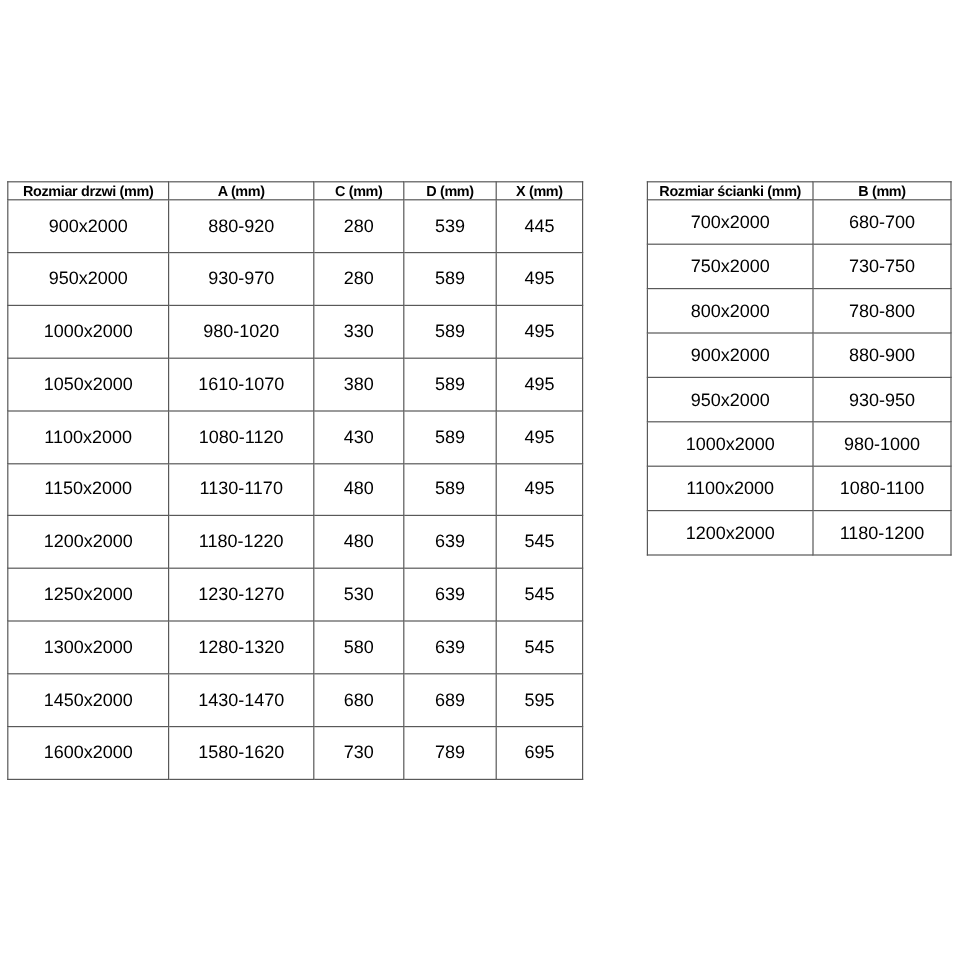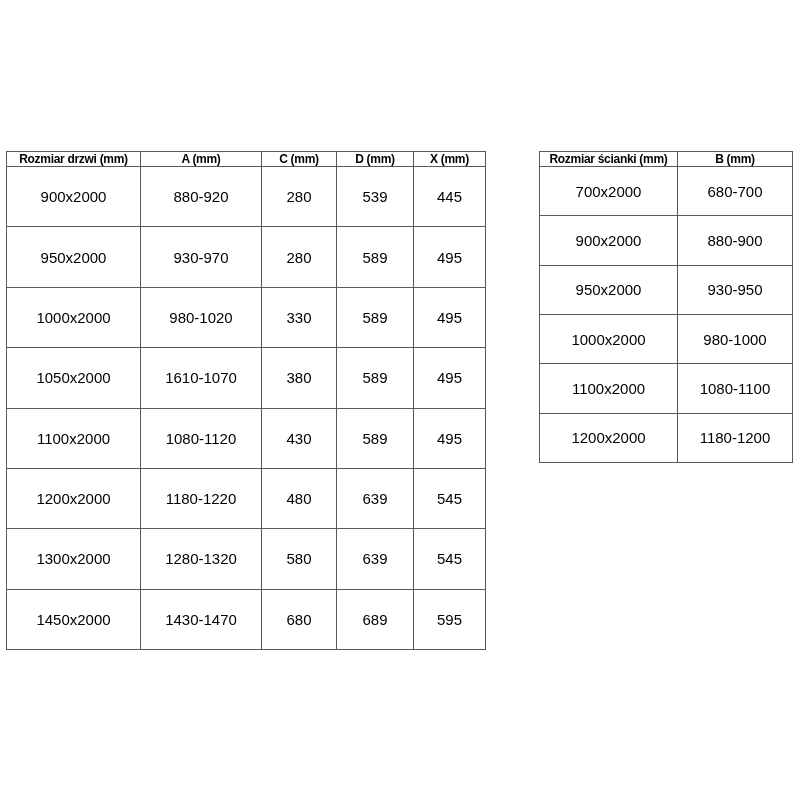--- a/index.html
+++ b/index.html
@@ -107,39 +107,60 @@
           <td>495</td>
         </tr>
         <tr>
           <td>1100x2000</td>
           <td>1080-1120</td>
           <td>430</td>
           <td>589</td>
           <td>495</td>
         </tr>
         <tr>
+          <td>1150x2000</td>
+          <td>1130-1170</td>
+          <td>480</td>
+          <td>589</td>
+          <td>495</td>
+        </tr>
+        <tr>
           <td>1200x2000</td>
           <td>1180-1220</td>
           <td>480</td>
           <td>639</td>
           <td>545</td>
         </tr>
         <tr>
+          <td>1250x2000</td>
+          <td>1230-1270</td>
+          <td>530</td>
+          <td>639</td>
+          <td>545</td>
+        </tr>
+        <tr>
           <td>1300x2000</td>
           <td>1280-1320</td>
           <td>580</td>
           <td>639</td>
           <td>545</td>
         </tr>
         <tr>
           <td>1450x2000</td>
           <td>1430-1470</td>
           <td>680</td>
           <td>689</td>
           <td>595</td>
+        </tr>
+        <tr>
+          <td>1600x2000</td>
+          <td>1580-1620</td>
+          <td>730</td>
+          <td>789</td>
+          <td>695</td>
         </tr>
       </tbody>
     </table>
 
   <table id="wall-table" class="spec-table">
     <colgroup>
       <col style="width:138px">
       <col style="width:115px">
     </colgroup>
   <thead>
@@ -147,20 +168,28 @@
           <th>Rozmiar ścianki (mm)</th>
           <th>B (mm)</th>
         </tr>
       </thead>
       <tbody>
         <tr>
           <td>700x2000</td>
           <td>680-700</td>
         </tr>
         <tr>
+          <td>750x2000</td>
+          <td>730-750</td>
+        </tr>
+        <tr>
+          <td>800x2000</td>
+          <td>780-800</td>
+        </tr>
+        <tr>
           <td>900x2000</td>
           <td>880-900</td>
         </tr>
         <tr>
           <td>950x2000</td>
           <td>930-950</td>
         </tr>
         <tr>
           <td>1000x2000</td>
           <td>980-1000</td>

